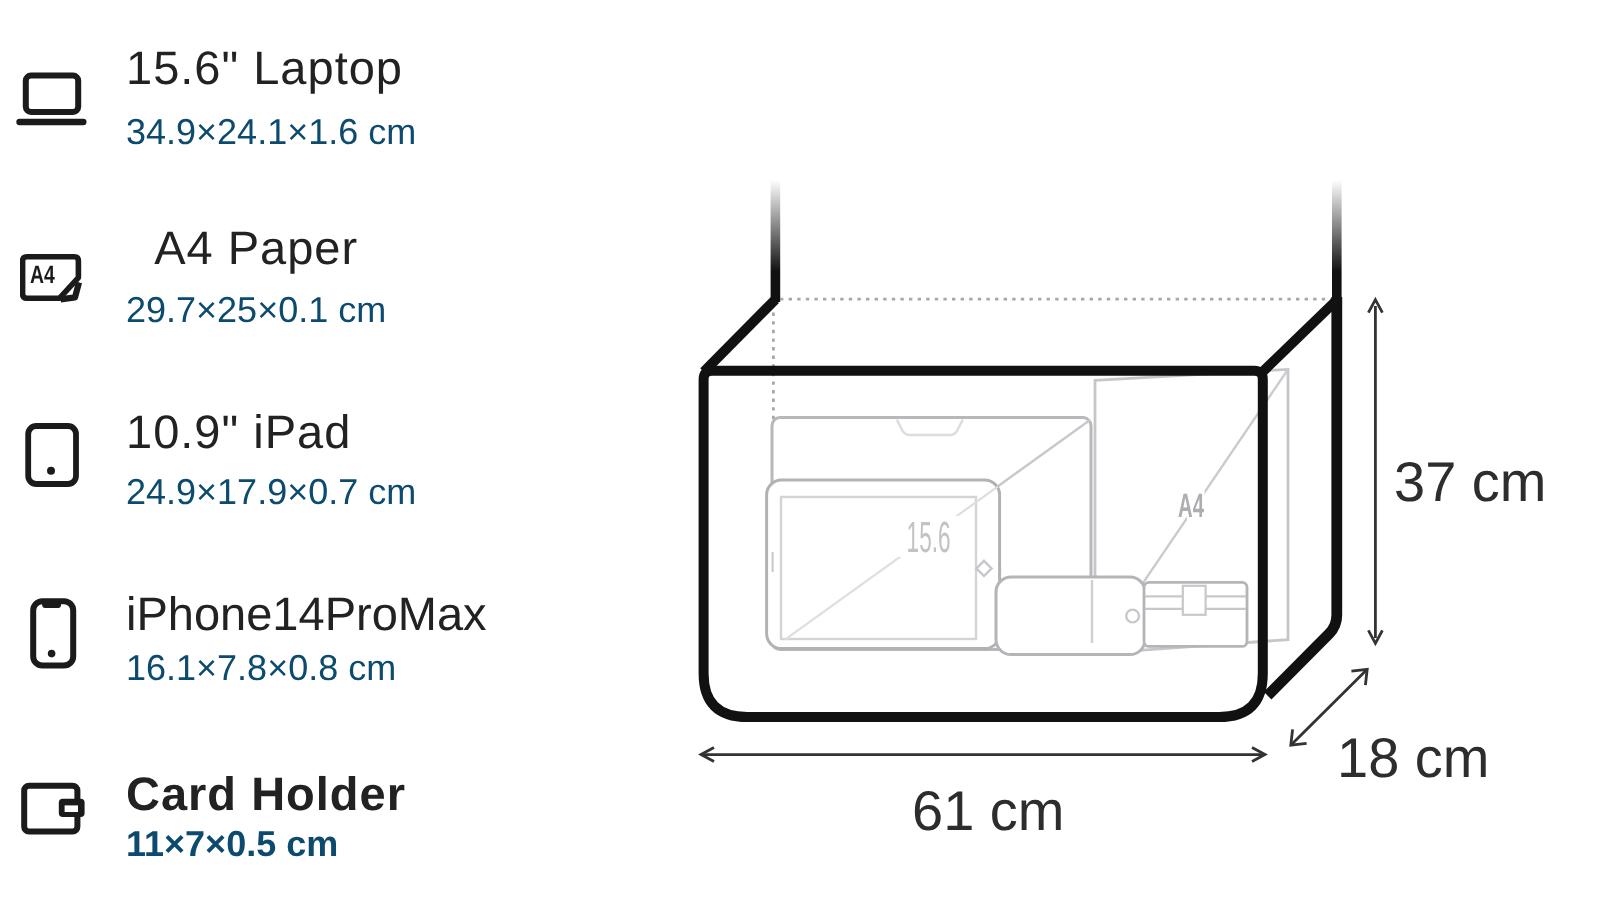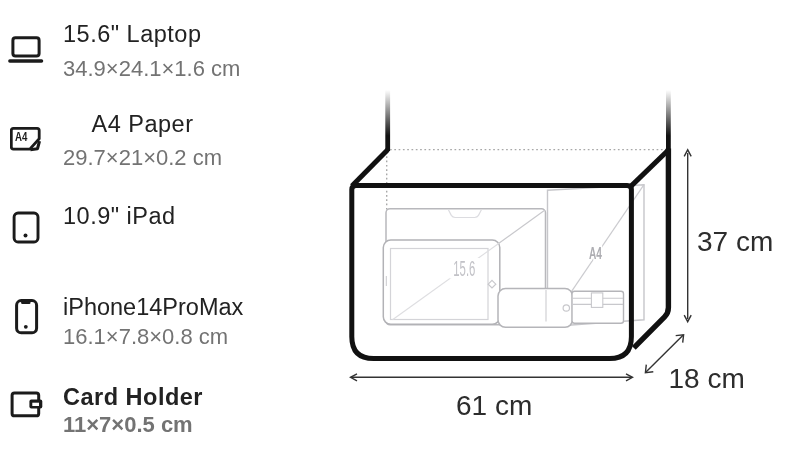--- a/index.html
+++ b/index.html
@@ -1,20 +1,20 @@
 <!DOCTYPE html>
 <html><head>
 <meta charset="utf-8">
 <style>
   html,body{margin:0;padding:0;background:#fff;}
   #page{position:relative;will-change:transform;width:800px;height:455px;background:#fff;overflow:hidden;
         font-family:"Liberation Sans",sans-serif;}
   .row{position:absolute;left:63px;}
   .title{font-size:23.5px;color:#222;letter-spacing:0.5px;white-space:nowrap;}
-  .sub{font-size:22px;color:#737373;letter-spacing:0px;white-space:nowrap;margin-top:6.5px;}
+  .sub{font-size:18px;color:#0c4a6e;letter-spacing:0px;white-space:nowrap;margin-top:6.5px;}
   .icon{position:absolute;}
   svg{display:block;}
 </style>
 </head>
 <body>
 <div id="page">
 
   <div class="icon" style="left:8px;top:35px;">
     <svg width="37" height="29" viewBox="0 0 37 29">
       <rect x="4.9" y="2.8" width="26.2" height="18.2" rx="2.6" fill="none" stroke="#1b1b1b" stroke-width="3"></rect>
@@ -32,33 +32,34 @@
     <svg width="34" height="26" viewBox="0 0 34 26">
       <path d="M3.4 1.4 H27.1 Q29.2 1.4 29.2 3.5 V11.8 L19.8 22.1 H3.4 Q1.3 22.1 1.3 20 V3.5 Q1.3 1.4 3.4 1.4 Z" fill="none" stroke="#1b1b1b" stroke-width="2.8" stroke-linejoin="round"></path>
       <path d="M20.3 22.7 L27.5 21.7 L29.5 14.2" fill="none" stroke="#1b1b1b" stroke-width="3.1" stroke-linejoin="round"></path>
       <text font-size="12.6" font-weight="bold" fill="#1b1b1b" font-family="Liberation Sans, sans-serif" transform="translate(5.0,14.3) scale(0.77,1)">A4</text>
     </svg>
   </div>
 
   <div class="row" style="top:111px;text-align:center;">
       <div class="title">A4 Paper</div>
 
-  <div class="sub" style="margin-top:7.1px;">29.7×21×0.2 cm</div>
+  <div class="sub" style="margin-top:7.1px;">29.7×25×0.1 cm</div>
     </div>
 
   <div class="icon" style="left:10.5px;top:210px;">
     <svg width="32" height="34" viewBox="0 0 32 34">
       <rect x="3.1" y="3" width="23.9" height="29" rx="4" fill="none" stroke="#1b1b1b" stroke-width="2.9"></rect>
       <circle cx="14.5" cy="25.4" r="2" fill="#1b1b1b"></circle>
     </svg>
   </div>
 
   <div class="row" style="top:202.8px;">
       <div class="title">10.9" iPad</div>
 
+  <div class="sub" style="margin-top:6.2px;">24.9×17.9×0.7 cm</div>
     </div>
 
   <div class="icon" style="left:13.5px;top:297.5px;">
     <svg width="25" height="38" viewBox="0 0 25 38">
       <rect x="2.6" y="2.6" width="20" height="32.2" rx="4.6" fill="none" stroke="#1b1b1b" stroke-width="3"></rect>
       <rect x="7.1" y="2.9" width="9.4" height="3.1" rx="1.2" fill="#1b1b1b"></rect>
       <circle cx="11.8" cy="28.8" r="1.9" fill="#1b1b1b"></circle>
     </svg>
   </div>
 

